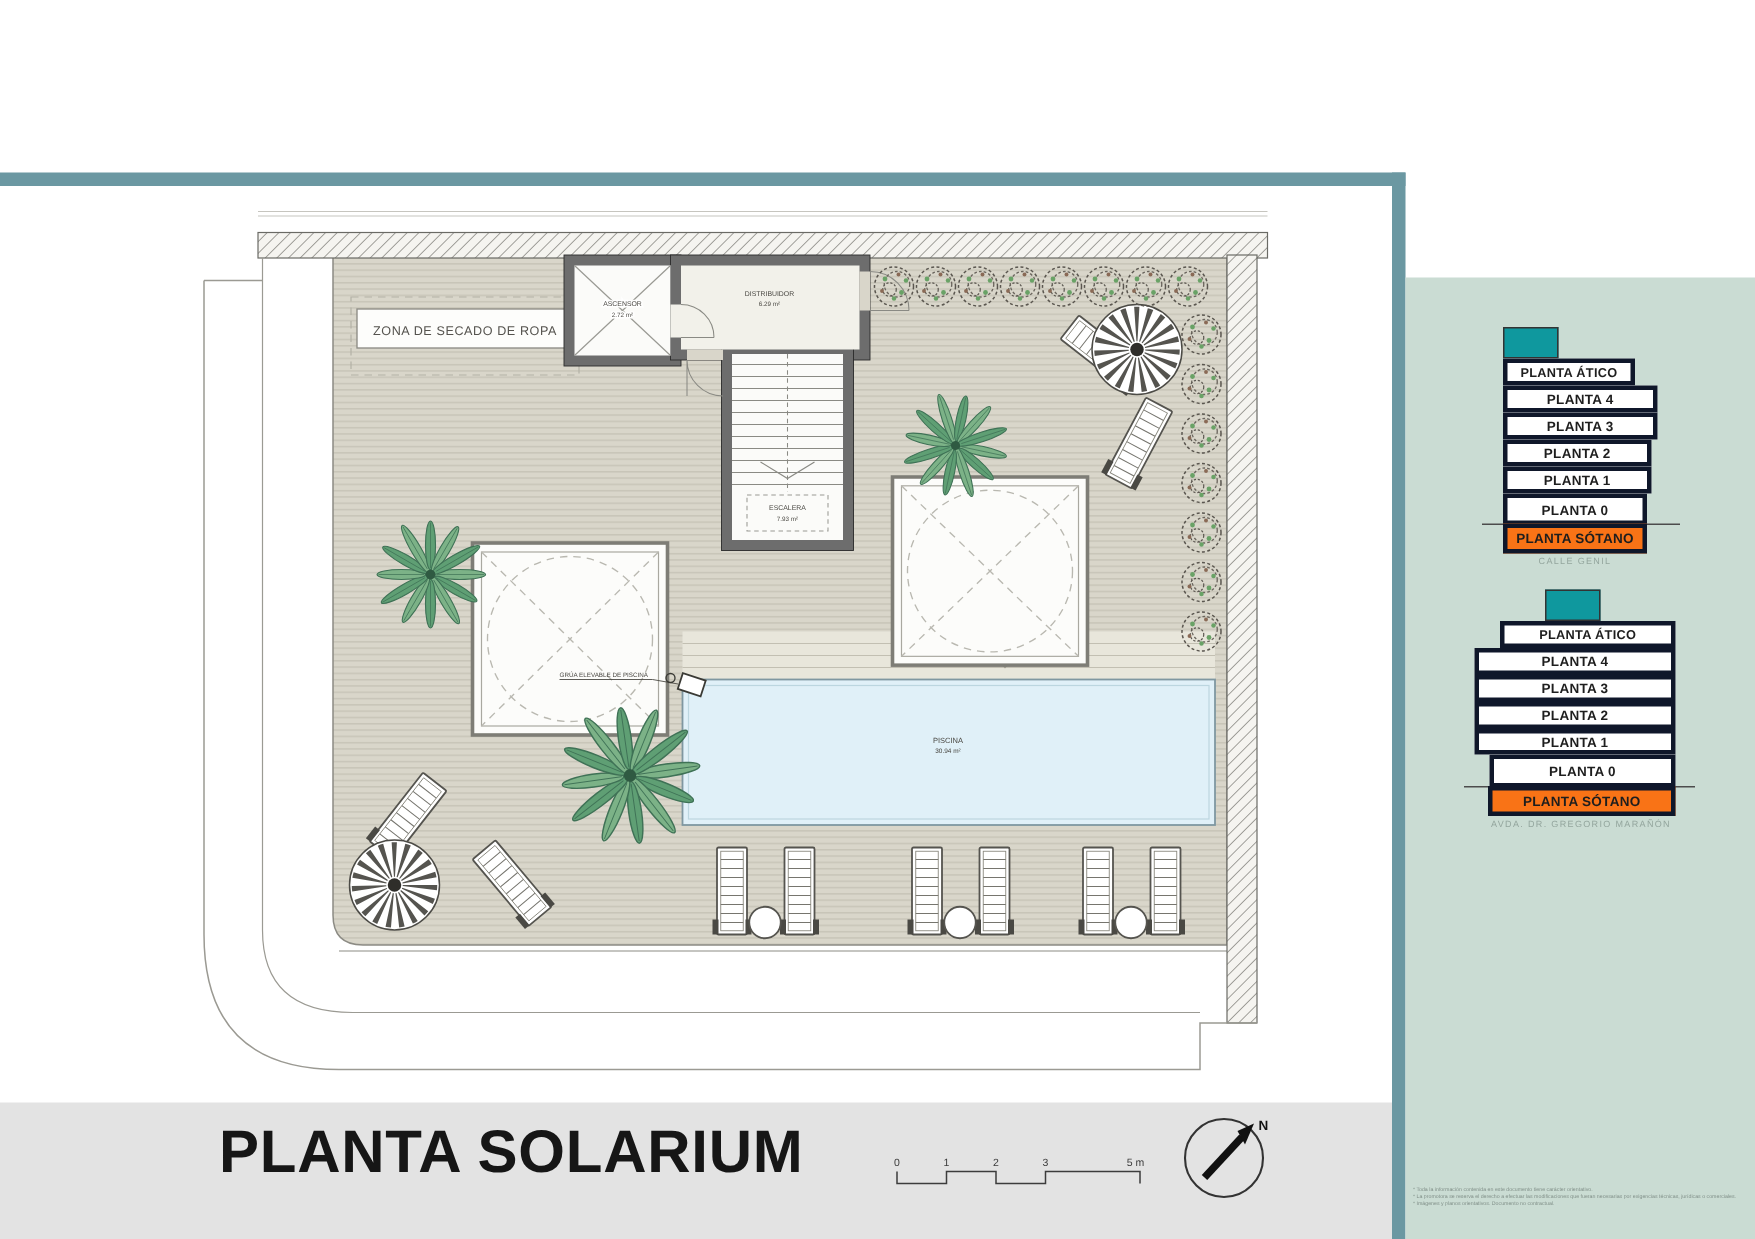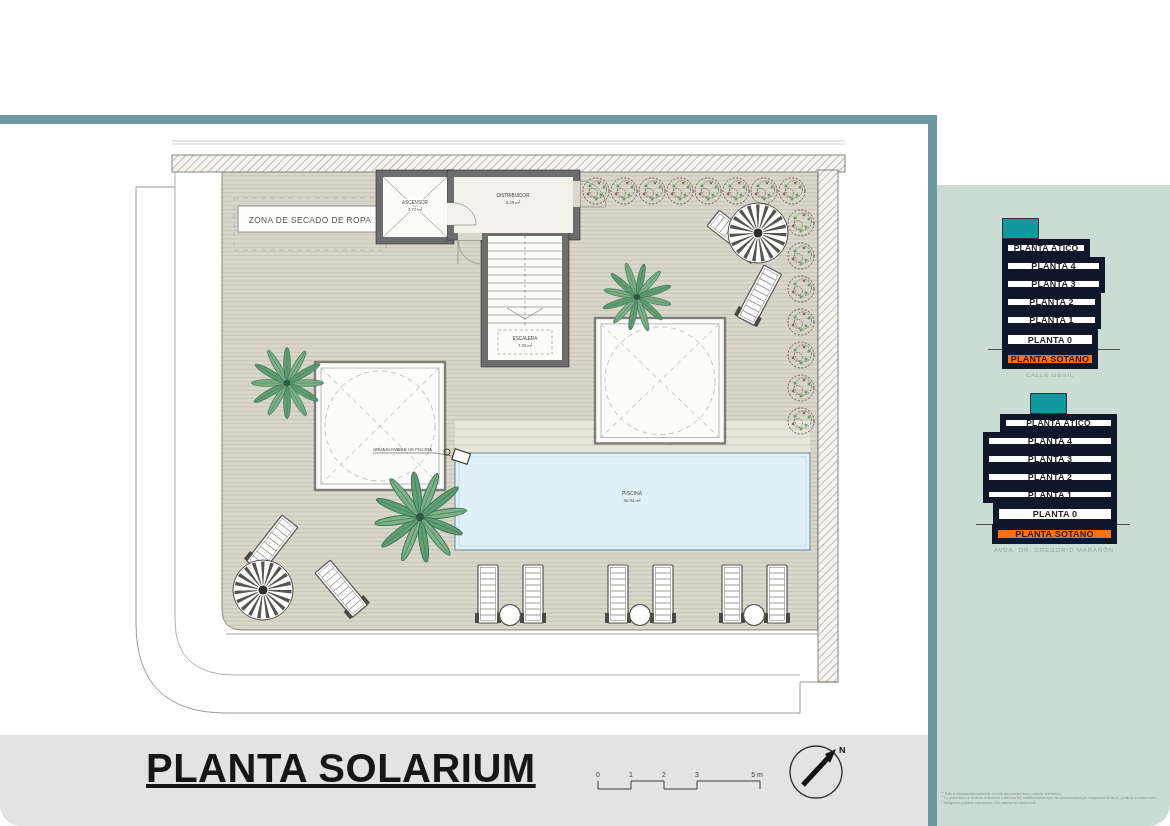--- a/index.html
+++ b/index.html
@@ -1,35 +1,35 @@
 <!DOCTYPE html>
 <html><head>
 <meta charset="utf-8">
 <style>
   html,body{margin:0;padding:0;background:#fff;}
   .stage{position:relative;width:1170px;height:826px;background:#ffffff;overflow:hidden;
-         font-family:"Liberation Sans",sans-serif;border-radius:21px;}
+         font-family:"Liberation Sans",sans-serif;}
   
   .frame-top{position:absolute;left:0;top:115px;width:937px;height:9px;background:#6b98a2;}
   .frame-right{position:absolute;left:928px;top:115px;width:9px;height:711px;background:#6b98a2;}
   .panel-sage{position:absolute;left:937px;top:185px;width:233px;height:641px;background:#cadcd3;}
   .band-bottom{position:absolute;left:0;top:735px;width:928px;height:91px;background:#e3e3e3;}
   
   .title{position:absolute;left:146px;top:746px;font-size:40px;font-weight:bold;color:#161616;
-         letter-spacing:.5px;white-space:nowrap;text-decoration:underline;}
+         letter-spacing:.5px;white-space:nowrap;}
   
   .plan-svg{position:absolute;left:130px;top:125px;}
   .footer-svg{position:absolute;left:560px;top:740px;}
   svg text{font-family:"Liberation Sans",sans-serif;fill:#4a4843;}
   .t4{font-size:4.2px;} .t43{font-size:4.3px;} .t46{font-size:4.6px;} .t5{font-size:5px;}
   .t8{font-size:8.4px;letter-spacing:.4px;fill:#55534e;}
   .tick{font-size:7px;fill:#3c3c3c;}
   .nlab{font-size:9px;fill:#111;font-weight:bold;}
   
-  .lvl{position:absolute;background:#fff;border:6px solid #0f172a;display:flex;align-items:center;
+  .lvl{position:absolute;background:#fff;border:3px solid #0f172a;display:flex;align-items:center;
        justify-content:center;font-weight:bold;font-size:9px;color:#1e1e1e;box-sizing:border-box;
        letter-spacing:.2px;white-space:nowrap;}
   .sot{background:#f97316;}
   .blk{position:absolute;background:#0f989e;border:1px solid #333;box-sizing:border-box;}
   .gline{position:absolute;height:1px;background:#4c4c4c;}
   .street{position:absolute;font-size:6px;color:#94a69e;letter-spacing:.9px;text-align:center;white-space:nowrap;}
   
   .disc{position:absolute;left:942px;top:791px;width:440px;transform:scale(0.5);
         transform-origin:left top;color:#82918a;font-size:7px;line-height:9px;}
   .disc div{white-space:nowrap;}

